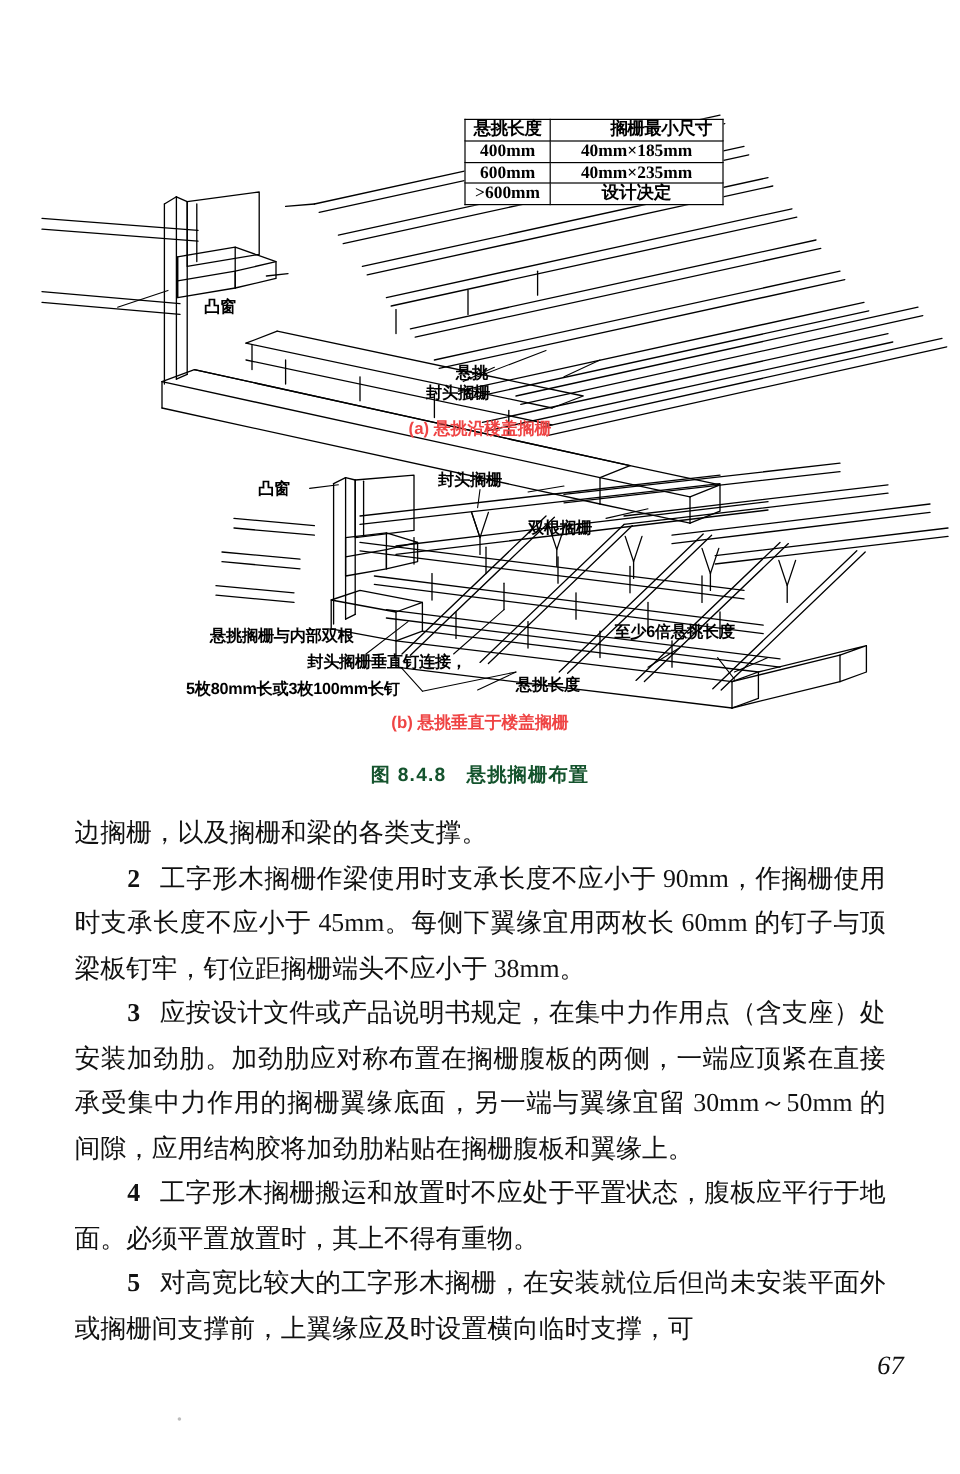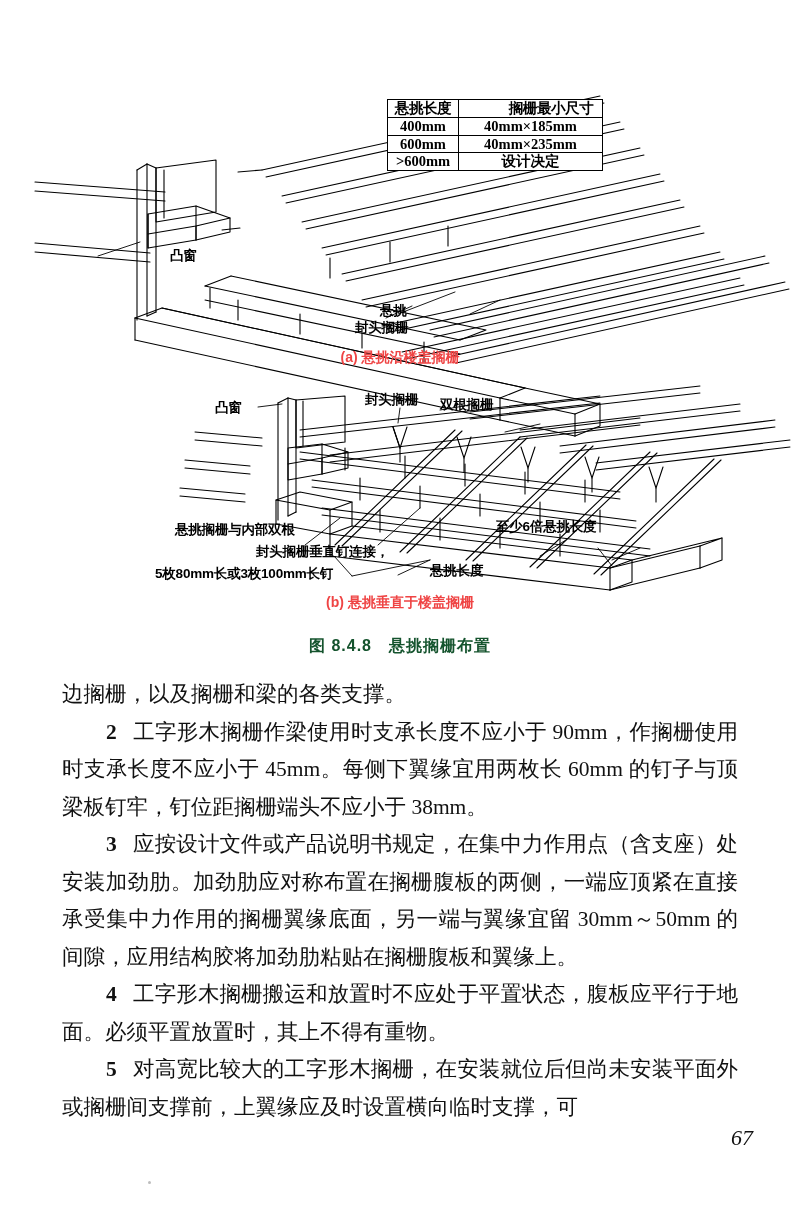--- a/index.html
+++ b/index.html
@@ -399,26 +399,26 @@
 
           <path d="M334,556 L352,576"></path>
           <path d="M352,576 L430,560"></path>
           <path d="M612,566 L598,548"></path>
         </g>
       </g>
     </svg>
 
     <div class="lbl" style="left:215px; top:400px;">凸窗</div>
     <div class="lbl" style="left:365px; top:392px;">封头搁栅</div>
-    <div class="lbl" style="left:440px; top:397px;">双根搁栅</div>
+    <div class="lbl" style="left:440px; top:432px;">双根搁栅</div>
     <div class="lbl" style="left:175px; top:522px;">悬挑搁栅与内部双根</div>
     <div class="lbl" style="left:208px; top:544px;margin-left:48px;">封头搁栅垂直钉连接，</div>
     <div class="lbl" style="left:155px; top:566px;">5枚80mm长或3枚100mm长钉</div>
     <div class="lbl" style="left:430px; top:563px;">悬挑长度</div>
-    <div class="lbl" style="left:496px; top:519px;">至少6倍悬挑长度</div>
+    <div class="lbl" style="left:512px; top:519px;">至少6倍悬挑长度</div>
     <div class="cap" style="left:0px; top:594px; width:800px; text-align:center;">(b) 悬挑垂直于楼盖搁栅</div>
 
     <div class="figcaption" style="top:636px;">图 8.4.8　悬挑搁栅布置</div>
   </div>
 
   <div class="body-text">
 
     <p>
       <span>边搁栅，以及搁栅和梁的各类支撑。</span>
     </p>

